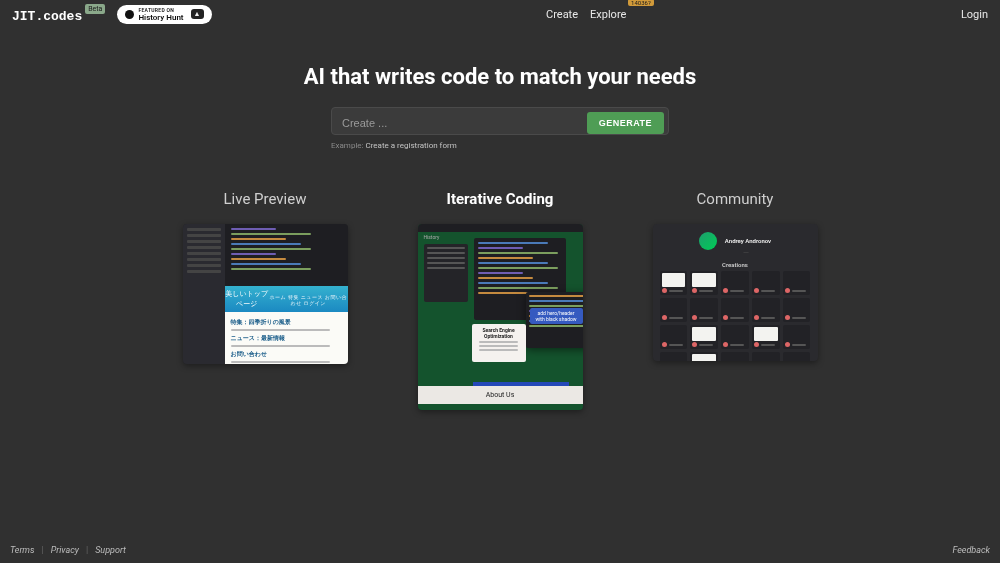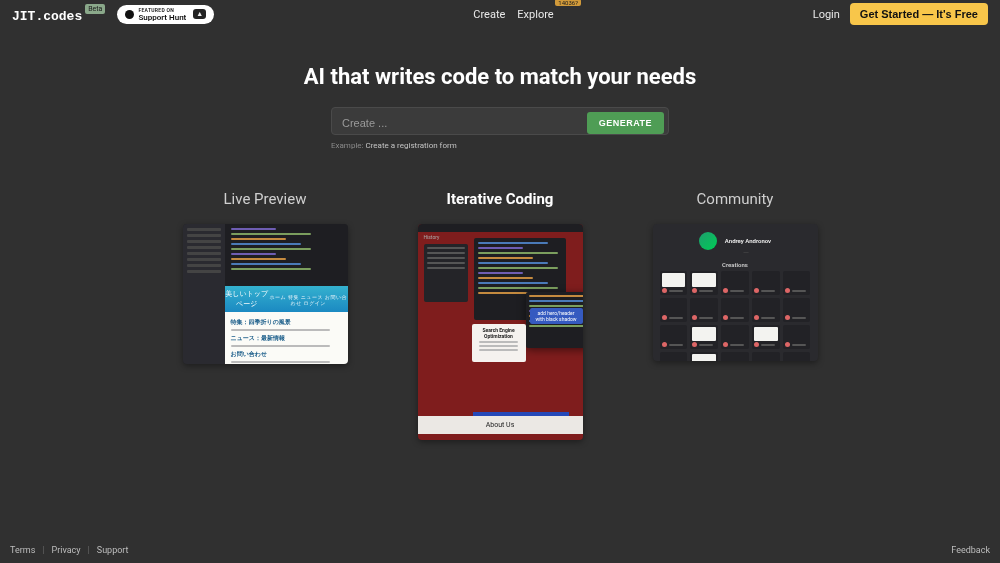--- a/index.html
+++ b/index.html
@@ -115,21 +115,21 @@
     background:linear-gradient(#34b1cf,#1b89c2);
     height:26px; color:#fff; font-size:7px;
     display:flex; flex-direction:row; align-items:center; justify-content:center;
   }
   .t1 .page-nav { font-size:5px; color:#fff; opacity:.9; margin-top:2px; letter-spacing:.5px;}
   .t1 .page-body { padding:4px 6px; }
   .t1 .sec-title { font-size:6px; color:#1b5e8a; font-weight:bold; margin-top:2px; text-align:left;}
   .t1 .sec-line { height:2px; background:#bbb; margin:2px 0 3px; width:90%; border-radius:1px;}
 
   
-  .t2 { height:216px; background:#7f1d1d; padding:0; }
+  .t2 { height:186px; background:#14532d; padding:0; }
   .t2 .topbar { height:8px; background:#1e1e22; }
   .t2 .chip-name { position:absolute; top:10px; left:6px; font-size:5px; color:#aaa;}
   .t2 .panel {
     position:absolute; top:20px; left:6px;
     width:44px; height:58px; background:#242428;
     border-radius:2px; padding:3px;
   }
   .t2 .panel div { height:2px; background:#555; margin-bottom:3px; border-radius:1px;}
   .t2 .code1 {
     position:absolute; top:14px; left:56px;
@@ -177,50 +177,49 @@
   .t3 .card .av { position:absolute; bottom:2px; left:2px; width:5px; height:5px; border-radius:50%; background:#d66;}
   .t3 .card .bar { position:absolute; bottom:3px; left:9px; width:14px; height:2px; background:#555; border-radius:1px;}
 
   
   .footer {
     position:absolute; bottom:0; left:0; right:0;
     display:flex; justify-content:space-between;
     padding:8px 10px; font-size:9px; color:#bdbdbd;
   }
   .footer-left { display:flex; gap:4px; align-items:center;}
-  .foot-link { cursor:pointer; }
+  .foot-link { cursor:pointer;font-style:italic; }
   .sep { color:#666; padding:0 3px;}
 </style>
 </head>
 <body>
 
 <div class="header">
   <div class="header-left">
     <span>
       <span class="logo">JIT.codes</span><span class="beta-badge">Beta</span>
     </span>
     <span class="ph-pill">
       <span class="ph-dot"></span>
       <span>
         <span style="font-size:5px; display:block; letter-spacing:.3px;">FEATURED ON</span>
-        <span>Support Hunt</span>
+        <span>History Hunt</span>
       </span>
       <span class="ph-up">▲</span>
     </span>
   </div>
   <div class="header-center">
     <span class="nav-link">Create</span>
     <span class="nav-link">
       <span>Explore</span>
       <span class="nav-badge">14036?</span>
     </span>
   </div>
   <div class="header-right">
     <span class="login">Login</span>
-    <button class="cta">Get Started — It's Free</button>
   </div>
 </div>
 
 <div class="hero">
   <h1>AI that writes code to match your needs</h1>
   <div class="prompt-row">
     <input class="prompt-input" placeholder="Create ..." style="">
     <button class="gen-btn">GENERATE</button>
   </div>
   <div class="example">

